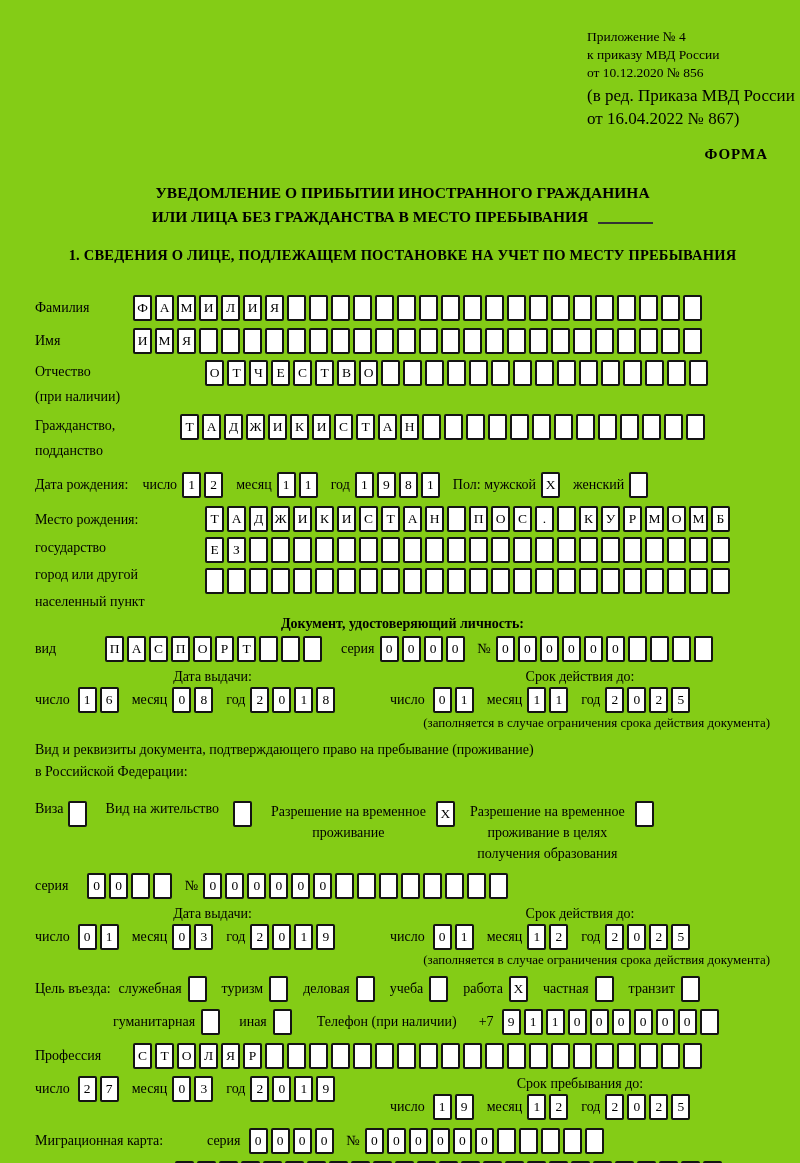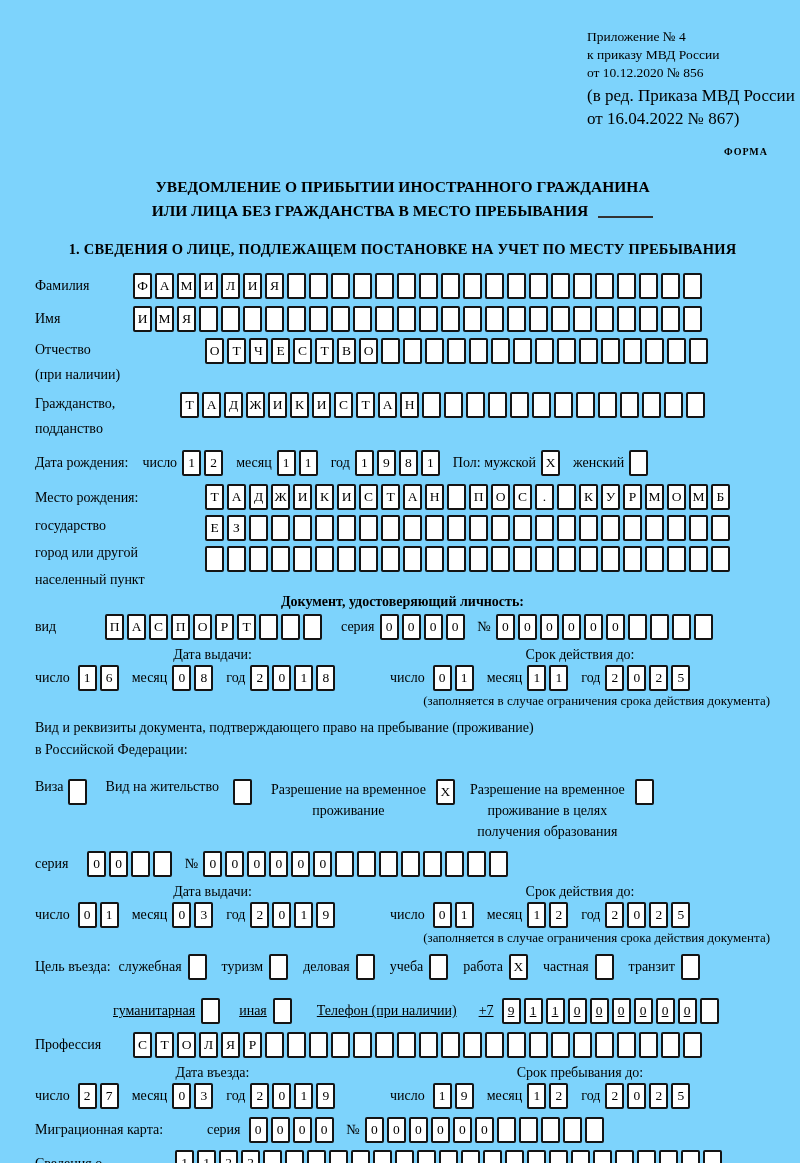--- a/index.html
+++ b/index.html
@@ -1,24 +1,24 @@
 <!DOCTYPE html>
 <html><head>
 <meta charset="utf-8">
 <style>
   html,body { margin:0; padding:0; background:#888; }
   .page {
-    width:800px; height:1163px; margin:0 auto; background:#7dd3fc; color:#000;
+    width:800px; height:1163px; margin:0 auto; background:#84cc16; color:#000;
     font-family:"Liberation Serif","DejaVu Serif",serif; font-size:14px;
     box-sizing:border-box; padding:28px 30px 10px 35px; overflow:hidden; position:relative;
   }
   
   .hdr { margin-left:552px; font-size:13.5px; line-height:1.32; white-space:nowrap; }
   .hdr .sub { font-size:17px; margin-top:4px; }
-  .forma { text-align:right; font-weight:bold; font-size:10px; letter-spacing:1px; margin:16px 2px 16px 0; }
+  .forma { text-align:right; font-weight:bold; font-size:15px; letter-spacing:1px; margin:16px 2px 16px 0; }
   
   .title { text-align:center; font-weight:bold; font-size:15.5px; line-height:1.55; margin-top:18px; }
   .uline { display:inline-block; width:55px; border-bottom:2px solid #333; margin-left:10px; transform:translateY(2px); }
   .sect { text-align:center; font-weight:bold; font-size:14.5px; margin-top:18px; letter-spacing:.2px; }
   
   .cell {
     width:19px; height:26px; border:2px solid #141414; border-radius:2px; margin-right:3px;
     display:inline-flex; align-items:center; justify-content:center;
     font-size:13.5px; box-sizing:border-box; background:#fff; flex:none;
   }
@@ -63,21 +63,21 @@
 
   <div class="forma">ФОРМА</div>
 
   <div class="title">
     <div>УВЕДОМЛЕНИЕ О ПРИБЫТИИ ИНОСТРАННОГО ГРАЖДАНИНА</div>
     <div><span>ИЛИ ЛИЦА БЕЗ ГРАЖДАНСТВА В МЕСТО ПРЕБЫВАНИЯ</span><span class="uline"></span></div>
   </div>
 
   <div class="sect">1. СВЕДЕНИЯ О ЛИЦЕ, ПОДЛЕЖАЩЕМ ПОСТАНОВКЕ НА УЧЕТ ПО МЕСТУ ПРЕБЫВАНИЯ</div>
 
-  <div class="row" style="margin-top:14px;">
+  <div class="row" style="margin-top:30px;">
     <span class="lbl w98">Фамилия</span>
     <span class="cells">
         <span class="cell">Ф</span>
         <span class="cell">А</span>
         <span class="cell">М</span>
         <span class="cell">И</span>
         <span class="cell">Л</span>
         <span class="cell">И</span>
         <span class="cell">Я</span>
         <span class="cell"></span>
@@ -562,21 +562,21 @@
       </span>
       <span class="gap12"></span>
     <span class="pur-item">
         <span>транзит</span>
         <span class="cells">
           <span class="cell"></span>
         </span>
       </span>
   </div>
 
-  <div class="row" style="margin-top:16px; padding-left:78px;text-decoration:underline;">
+  <div class="row" style="margin-top:5px; padding-left:78px;">
     <span class="pur-item">
         <span>гуманитарная</span>
         <span class="cells">
           <span class="cell"></span>
         </span>
       </span>
       <span class="gap16"></span>
     <span class="pur-item">
         <span>иная</span>
         <span class="cells">
@@ -629,21 +629,20 @@
         <span class="cell"></span>
         <span class="cell"></span>
         <span class="cell"></span>
         <span class="cell"></span>
         <span class="cell"></span>
       </span>
   </div>
 
   <div class="daterow">
     <div class="dcol dcol-l">
-      <div class="dhead">Дата въезда:</div>
       <div class="dline">
         <span>число</span>
           <span class="sp8"></span>
         <span class="cells">
             <span class="cell">2</span>
             <span class="cell">7</span>
           </span>
         <span class="dl">месяц</span>
         <span class="cells">
             <span class="cell">0</span>

